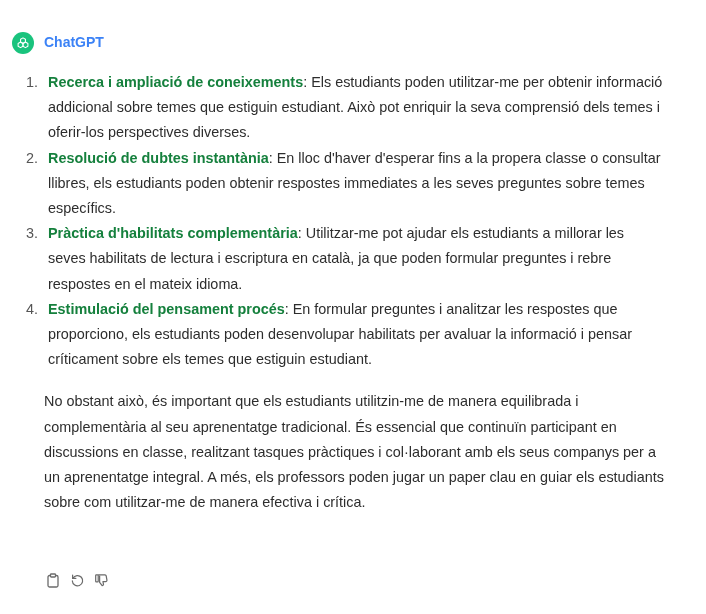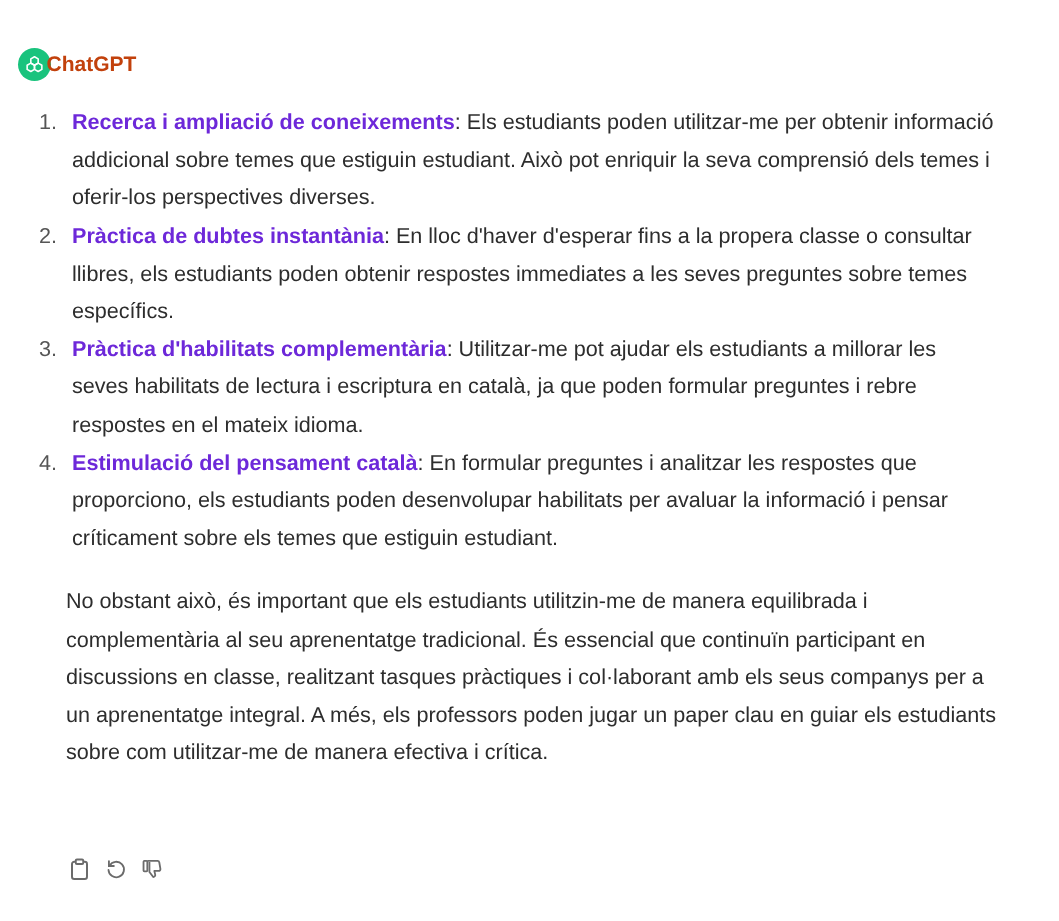--- a/index.html
+++ b/index.html
@@ -29,25 +29,25 @@
       height: 22px;
       border-radius: 50%;
       background: #19c37d;
       display: flex;
       align-items: center;
       justify-content: center;
     }
     .avatar svg { display: block; }
     .author {
       position: absolute;
-      left: 31px;
+      left: 44px;
       top: 33px;
       font-size: 14px;
       font-weight: bold;
-      color: #c2410c;
+      color: #3b82f6;
       line-height: 18px;
     }
     .content {
       position: absolute;
       left: 44px;
       top: 53px;
       width: 640px;
       font-size: 14.4px;
       line-height: 25.2px;
       color: #2d2d2d;
@@ -72,21 +72,21 @@
       margin: 0;
     }
     .num {
       position: absolute;
       left: -22px;
       top: 0;
       color: #555555;
     }
     .bold {
       font-weight: bold;
-      color: #6d28d9;
+      color: #15803d;
     }
     .outro {
       margin-top: 17px !important;
       width: 630px;
     }
     .actions {
       position: absolute;
       left: 44px;
       top: 573px;
       display: flex;
@@ -120,29 +120,29 @@
 
   <div class="content">
 
     <ol class="reasons">
       <li>
         <span class="num">1.</span>
         <span class="bold">Recerca i ampliació de coneixements</span><span>: Els estudiants poden utilitzar-me per obtenir informació addicional sobre temes que estiguin estudiant. Això pot enriquir la seva comprensió dels temes i oferir-los perspectives diverses.</span>
       </li>
       <li>
         <span class="num">2.</span>
-        <span class="bold">Pràctica de dubtes instantània</span><span>: En lloc d'haver d'esperar fins a la propera classe o consultar llibres, els estudiants poden obtenir respostes immediates a les seves preguntes sobre temes específics.</span>
+        <span class="bold">Resolució de dubtes instantània</span><span>: En lloc d'haver d'esperar fins a la propera classe o consultar llibres, els estudiants poden obtenir respostes immediates a les seves preguntes sobre temes específics.</span>
       </li>
       <li>
         <span class="num">3.</span>
         <span class="bold">Pràctica d'habilitats complementària</span><span>: Utilitzar-me pot ajudar els estudiants a millorar les seves habilitats de lectura i escriptura en català, ja que poden formular preguntes i rebre respostes en el mateix idioma.</span>
       </li>
       <li>
         <span class="num">4.</span>
-        <span class="bold">Estimulació del pensament català</span><span>: En formular preguntes i analitzar les respostes que proporciono, els estudiants poden desenvolupar habilitats per avaluar la informació i pensar críticament sobre els temes que estiguin estudiant.</span>
+        <span class="bold">Estimulació del pensament procés</span><span>: En formular preguntes i analitzar les respostes que proporciono, els estudiants poden desenvolupar habilitats per avaluar la informació i pensar críticament sobre els temes que estiguin estudiant.</span>
       </li>
     </ol>
 
     <p class="outro">No obstant això, és important que els estudiants utilitzin-me de manera equilibrada i complementària al seu aprenentatge tradicional. És essencial que continuïn participant en discussions en classe, realitzant tasques pràctiques i col·laborant amb els seus companys per a un aprenentatge integral. A més, els professors poden jugar un paper clau en guiar els estudiants sobre com utilitzar-me de manera efectiva i crítica.</p>
   </div>
 
   <div class="actions">
     <div class="action-btn" title="Copy">
       <span>
         <svg width="14" height="15" viewBox="0 0 14 15" fill="none" stroke="#6b6b6b" stroke-width="1.3">

